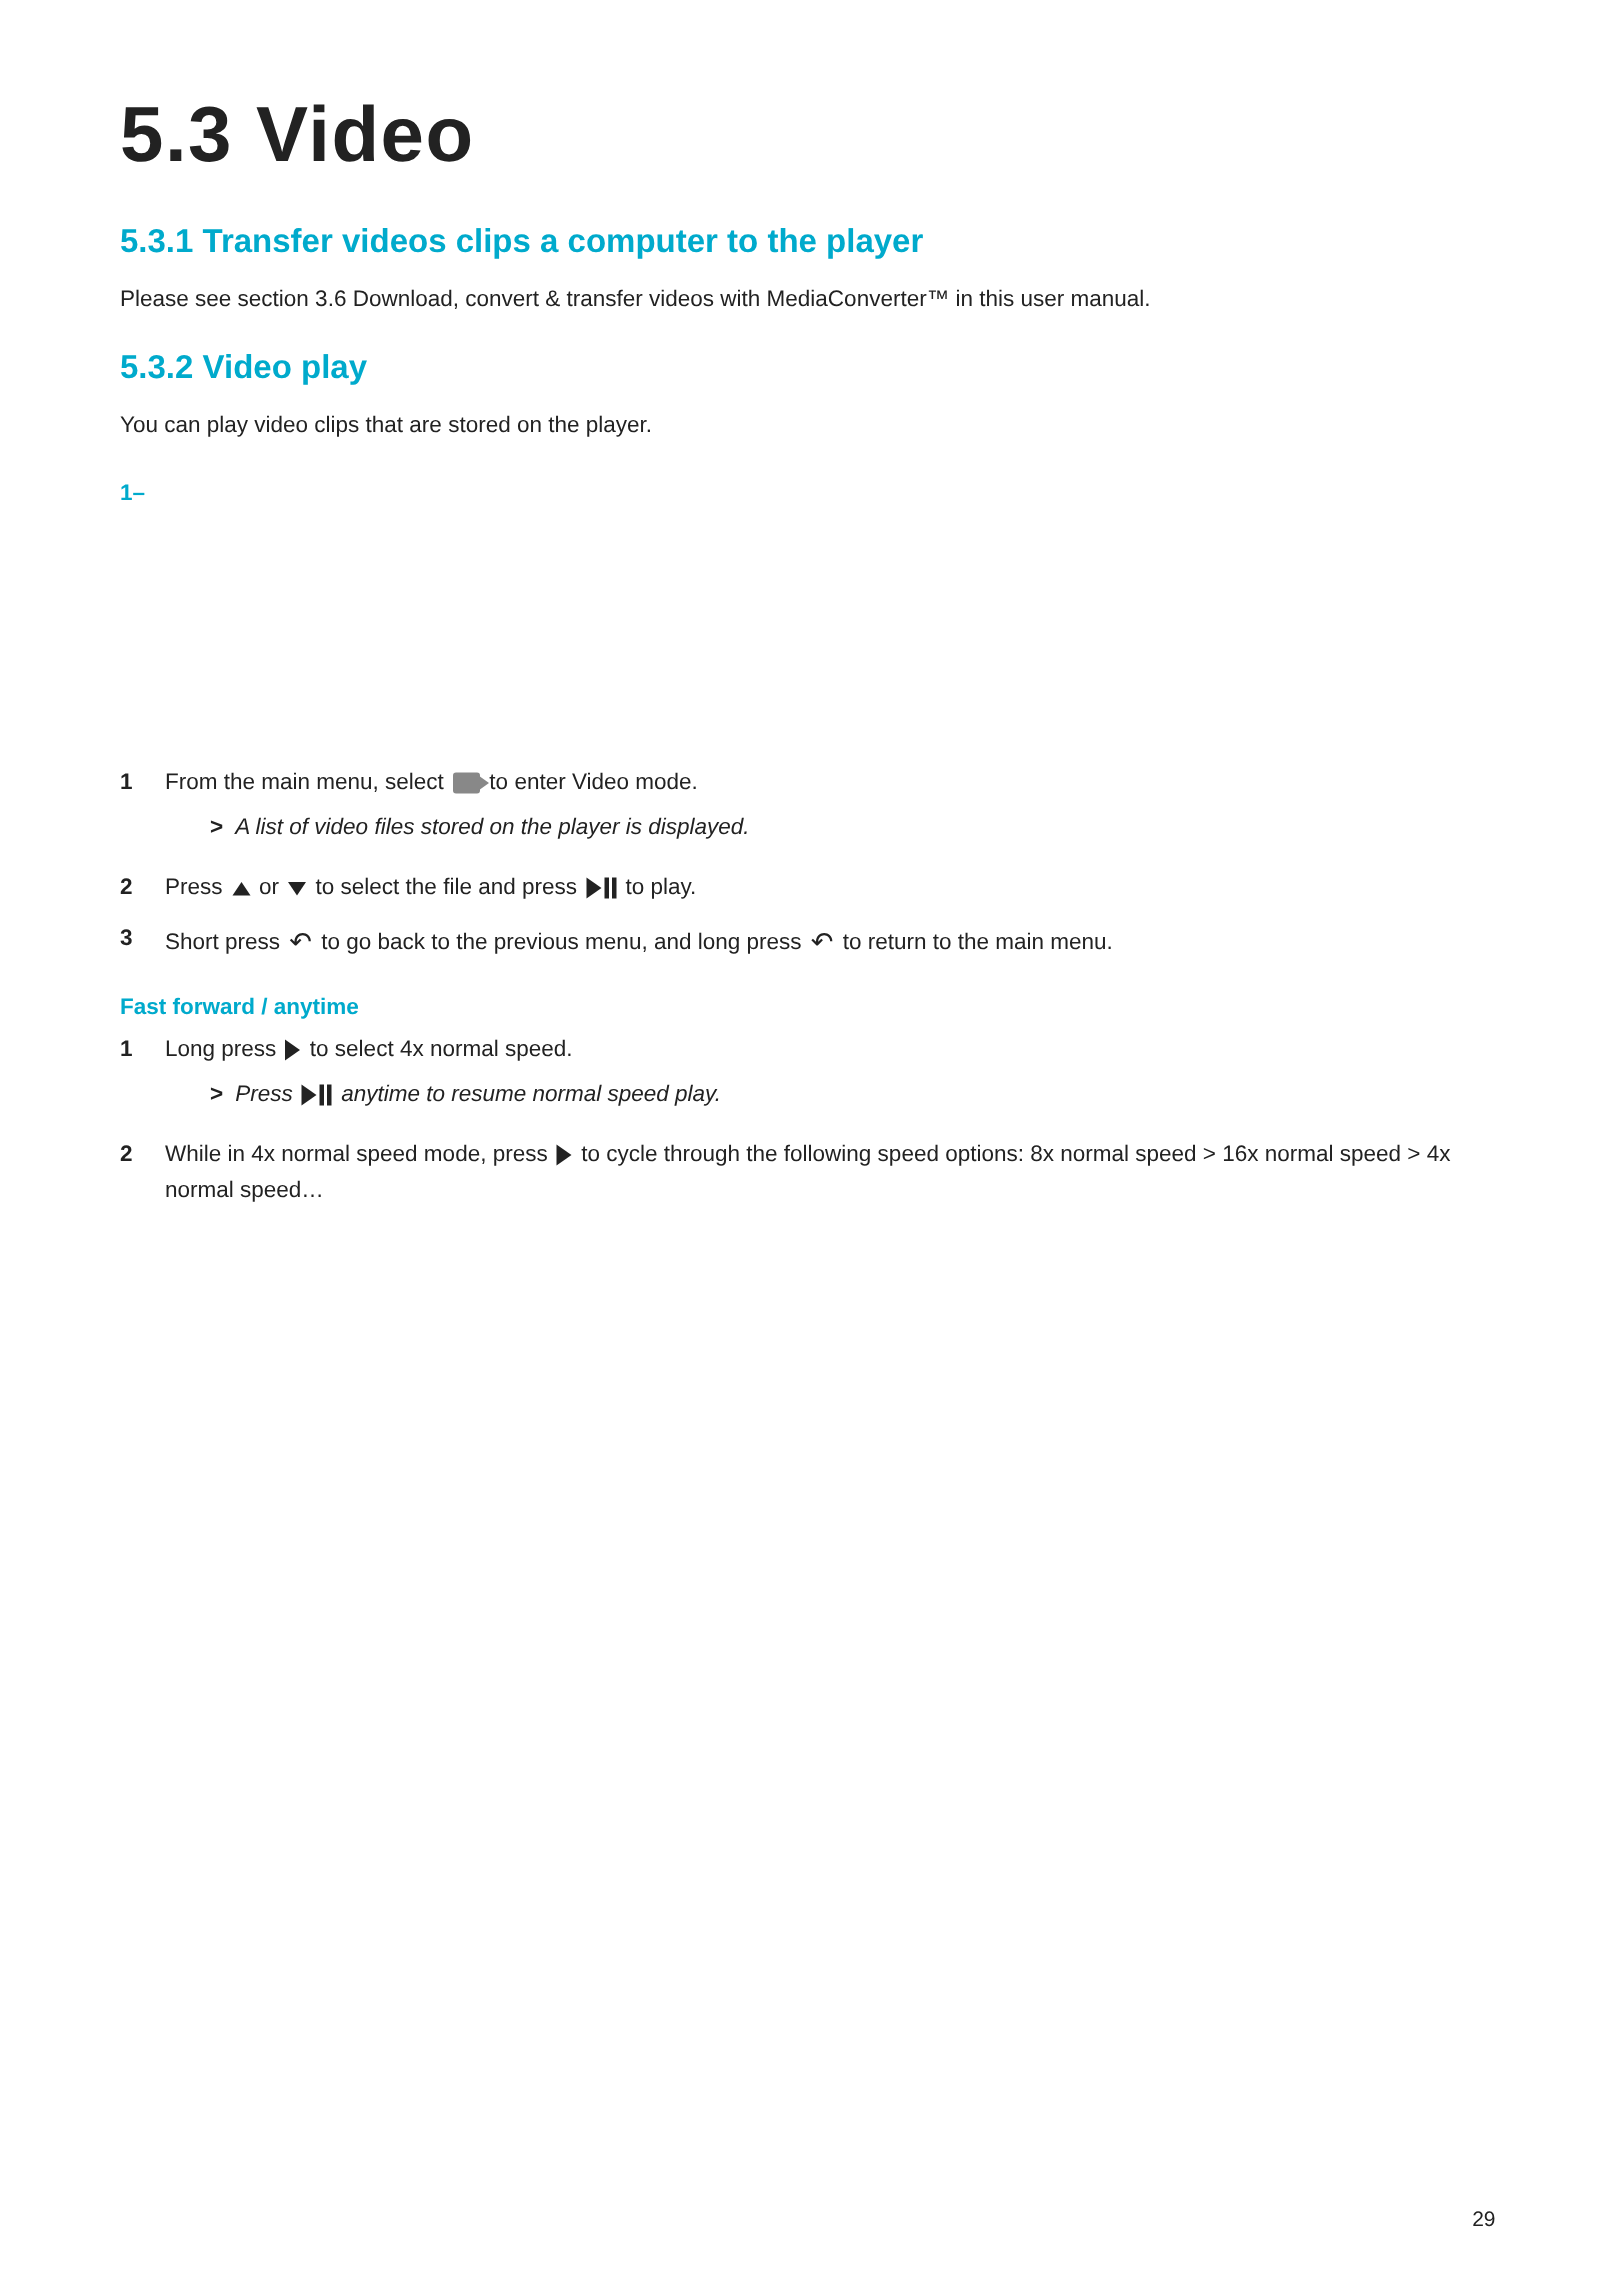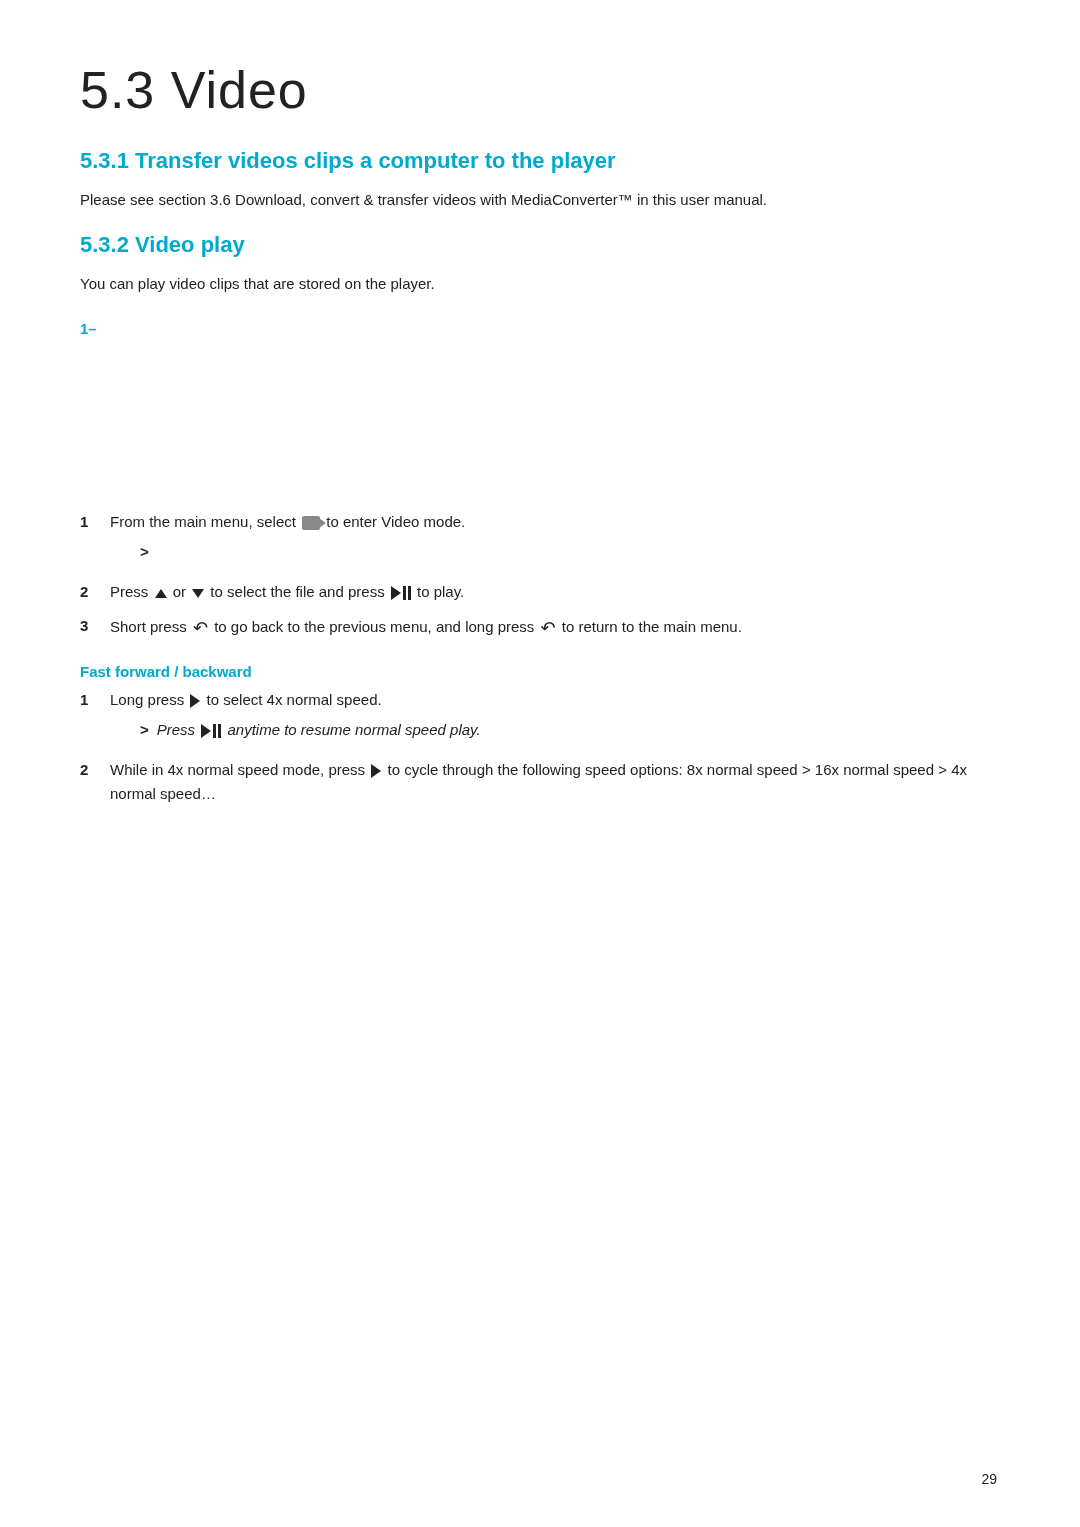--- a/index.html
+++ b/index.html
@@ -22,21 +22,21 @@
     .page-number {
       position: absolute;
       bottom: 40px;
       right: 83px;
       font-size: 14px;
       color: #222;
     }
 
     h1.section-title {
       font-size: 52px;
-      font-weight: 400;
+      font-weight: 700;
       color: #222222;
       margin-bottom: 28px;
       letter-spacing: 1px;
     }
 
     h2.subsection-title {
       font-size: 22px;
       font-weight: bold;
       color: #00aacc;
       margin-bottom: 14px;
@@ -235,20 +235,21 @@
   </div>
 
   <ul class="numbered-list">
 
     <li>
       <span class="num">1</span>
       <span class="content">
         From the main menu, select&nbsp;<span class="icon-video"></span>&nbsp;to enter Video mode.
         <div class="sub-item">
           <span class="arrow">&gt;</span>
+          <span>A list of video files stored on the player is displayed.</span>
         </div>
       </span>
     </li>
 
     <li>
       <span class="num">2</span>
       <span class="content">
         Press&nbsp;<span class="icon-up"></span>&nbsp;or&nbsp;<span class="icon-down"></span>&nbsp;to select the file and press&nbsp;<span class="icon-play-pause">
             <span class="play-tri"></span>
             <span class="pause-bars">
@@ -263,21 +264,21 @@
       <span class="num">3</span>
       <span class="content">
         Short press&nbsp;<span class="icon-back">↶</span>&nbsp;to go back to the previous menu, and long press&nbsp;<span class="icon-back">↶</span>&nbsp;to return to the main menu.
       </span>
     </li>
   </ul>
 </div>
 
 <div class="section-divider">
 
-  <h4 class="subheading">Fast forward / backward</h4>
+  <h4 class="subheading">Fast forward / anytime</h4>
 
   <ul class="numbered-list">
 
     <li>
       <span class="num">1</span>
       <span class="content">
         Long press&nbsp;<span class="icon-play"></span>&nbsp;to select 4x normal speed.
         <div class="sub-item">
           <span class="arrow">&gt;</span>
           <span>Press&nbsp;<span class="icon-play-pause">

